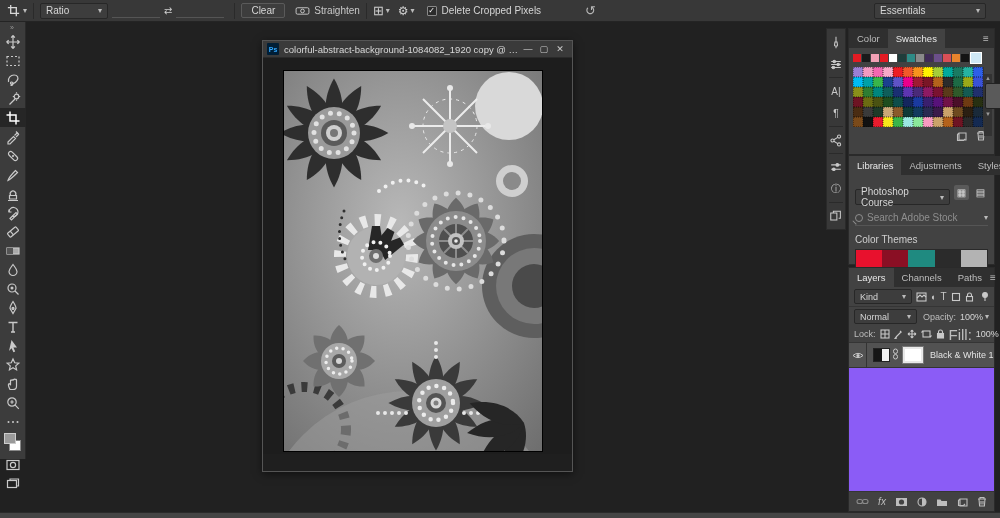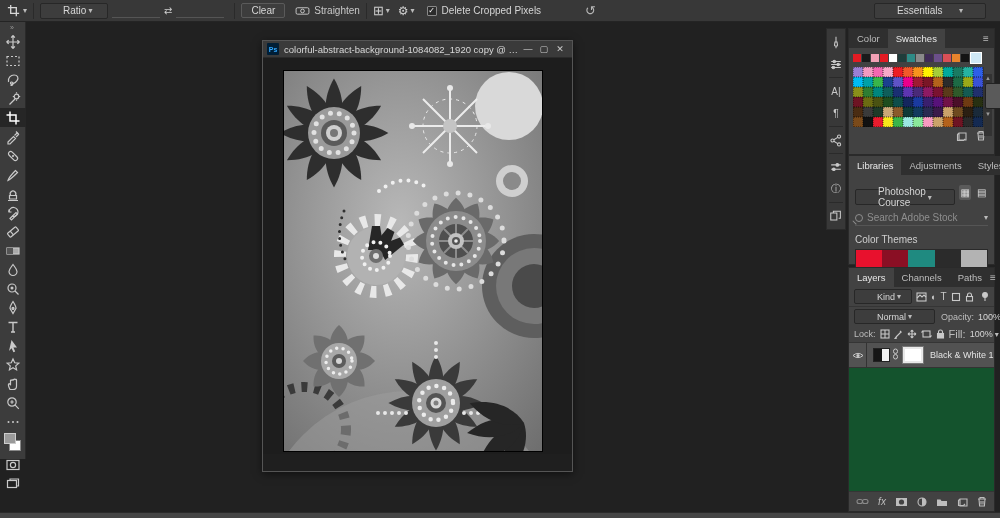--- a/index.html
+++ b/index.html
@@ -6,21 +6,21 @@
   html,body { width:1000px; height:518px; overflow:hidden; background:#212121;
               font-family:"Liberation Sans", sans-serif; font-size:10px; color:#d6d6d6; }
 
   
   #options-bar { position:absolute; left:0; top:0; width:1000px; height:22px;
     background:#383838; border-bottom:1px solid #242424; display:flex; align-items:center; z-index:30; }
   .ob-sep { width:1px; height:16px; background:#2a2a2a; margin:0 6px; }
   .ob-icon { color:#cfcfcf; display:flex; align-items:center; justify-content:center; }
   .chev { font-size:8px; color:#bbb; margin-left:2px; }
   .ps-select { background:#3d3d3d; border:1px solid #272727; border-radius:2px; height:16px;
-    display:flex; align-items:center; justify-content:space-between; padding:0 22px; color:#d6d6d6; }
+    display:flex; align-items:center; justify-content:space-between; padding:0 5px; color:#d6d6d6; }
   .ob-input { width:48px; height:14px; border-bottom:1px solid #555; background:transparent; margin:0 4px; }
   .ob-btn { background:#3d3d3d; border:1px solid #5a5a5a; border-radius:2px; height:15px;
     padding:0 9px; display:flex; align-items:center; color:#d6d6d6; }
   .checkbox { width:10px; height:10px; border:1px solid #888; border-radius:1px; background:#2b2b2b;
     display:inline-flex; align-items:center; justify-content:center; font-size:8px; color:#fff; margin-right:5px; }
 
   
   #toolbar { position:absolute; left:0; top:22px; width:26px; height:437px;
     background:#3c3c3c; border-right:1px solid #2a2a2a; z-index:20; }
   #toolbar .tb-head { height:10px; display:flex; align-items:center; justify-content:center;
@@ -98,21 +98,21 @@
   .l-row { display:flex; align-items:center; padding:0 5px; gap:4px; }
   #layers-filter { height:20px; border-bottom:1px solid #353535; }
   #kind-select { width:58px; height:15px; font-size:9px; }
   .f-icon { color:#c9c9c9; font-size:9px; display:flex; align-items:center; }
   .f-icon svg { stroke:#c9c9c9; fill:none; stroke-width:1.1px; }
   #layers-blend { height:19px; }
   #blend-select { width:84px; height:15px; font-size:9px; }
   .mini-select { height:14px; font-size:9px; background:transparent; border:none; color:#d6d6d6;
     display:flex; align-items:center; }
   #layers-lock { height:17px; border-bottom:1px solid #353535; color:#bdbdbd; }
-  #layers-list { height:148px; background:#14532d; overflow:hidden; }
+  #layers-list { height:148px; background:#8b5cf6; overflow:hidden; }
   .layer-row { height:25px; display:flex; align-items:center; border-bottom:1px solid #333; }
   .layer-row.selected { background:#525252; }
   .eye-col { width:18px; align-self:stretch; border-right:1px solid #333; display:flex; align-items:center; justify-content:center; }
   .thumb { width:17px; height:14px; margin-left:6px; border:1px solid #222; }
   .thumb.colorful { background:
       radial-gradient(circle at 20% 30%, #e03030 0 2px, transparent 2.5px),
       radial-gradient(circle at 65% 20%, #ffd400 0 2px, transparent 2.5px),
       radial-gradient(circle at 80% 65%, #33aa55 0 2px, transparent 2.5px),
       radial-gradient(circle at 35% 75%, #3366cc 0 2px, transparent 2.5px),
       linear-gradient(135deg,#c06030 0%,#9040a0 35%,#2090a0 70%,#c0b030 100%); }
@@ -751,21 +751,21 @@
           <rect x="2" y="2" width="7" height="6"></rect>
           <path d="M0.5 3.5 L2 2 M9 8 l1.5-1.5"></path>
         </svg>
     </span>
     <span class="f-icon">
       <svg width="9" height="10" viewBox="0 0 9 10">
           <rect x="1.5" y="4.5" width="6" height="4.5" fill="#c9c9c9"></rect>
           <path d="M2.5 4.5 V3 a2 2 0 0 1 4 0 v1.5"></path>
         </svg>
     </span>
-    <span style="font-size:11px; margin-left:auto">Fill:</span>
+    <span style="font-size:15px; margin-left:auto">Fill:</span>
     <div class="mini-select">
       <span>100%</span>
       <span class="chev">▾</span>
     </div>
   </div>
   <div id="layers-list">
       <div class="layer-row selected">
         <div class="eye-col">
           <svg width="12" height="9" viewBox="0 0 12 9">
             <path d="M1 4.5Q6 .2 11 4.5 6 8.8 1 4.5Z" fill="none" stroke="#c9c9c9" stroke-width="1"></path>

